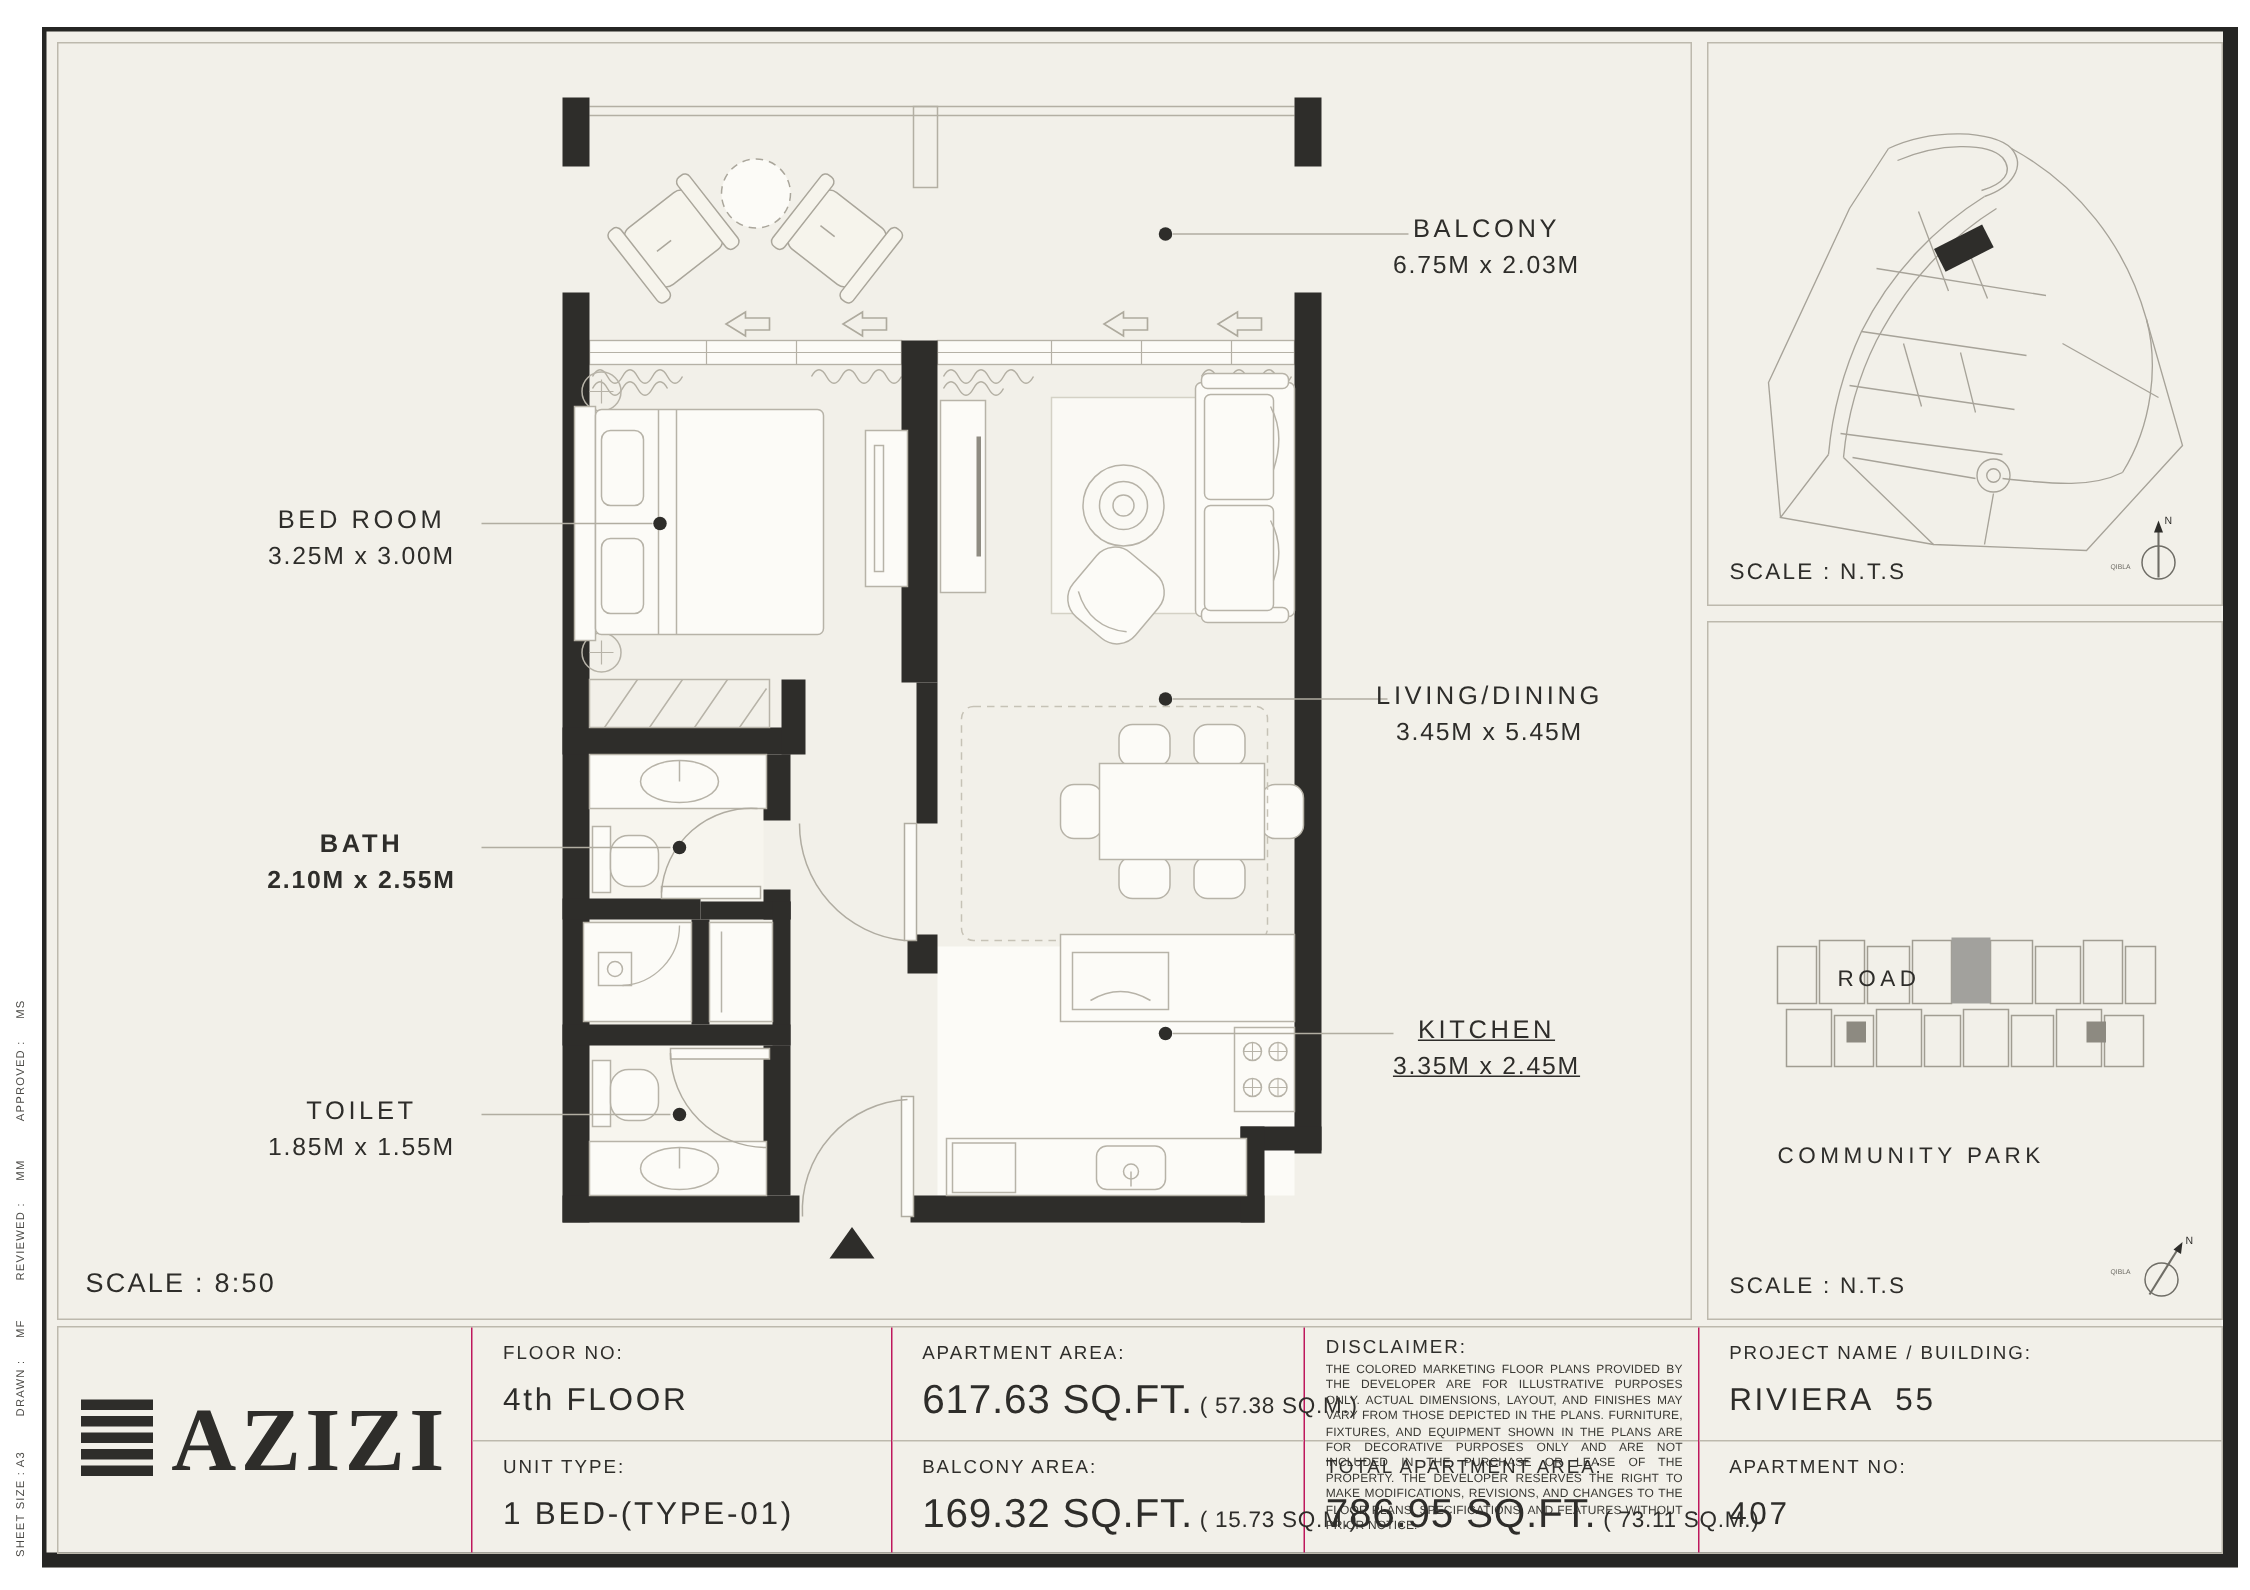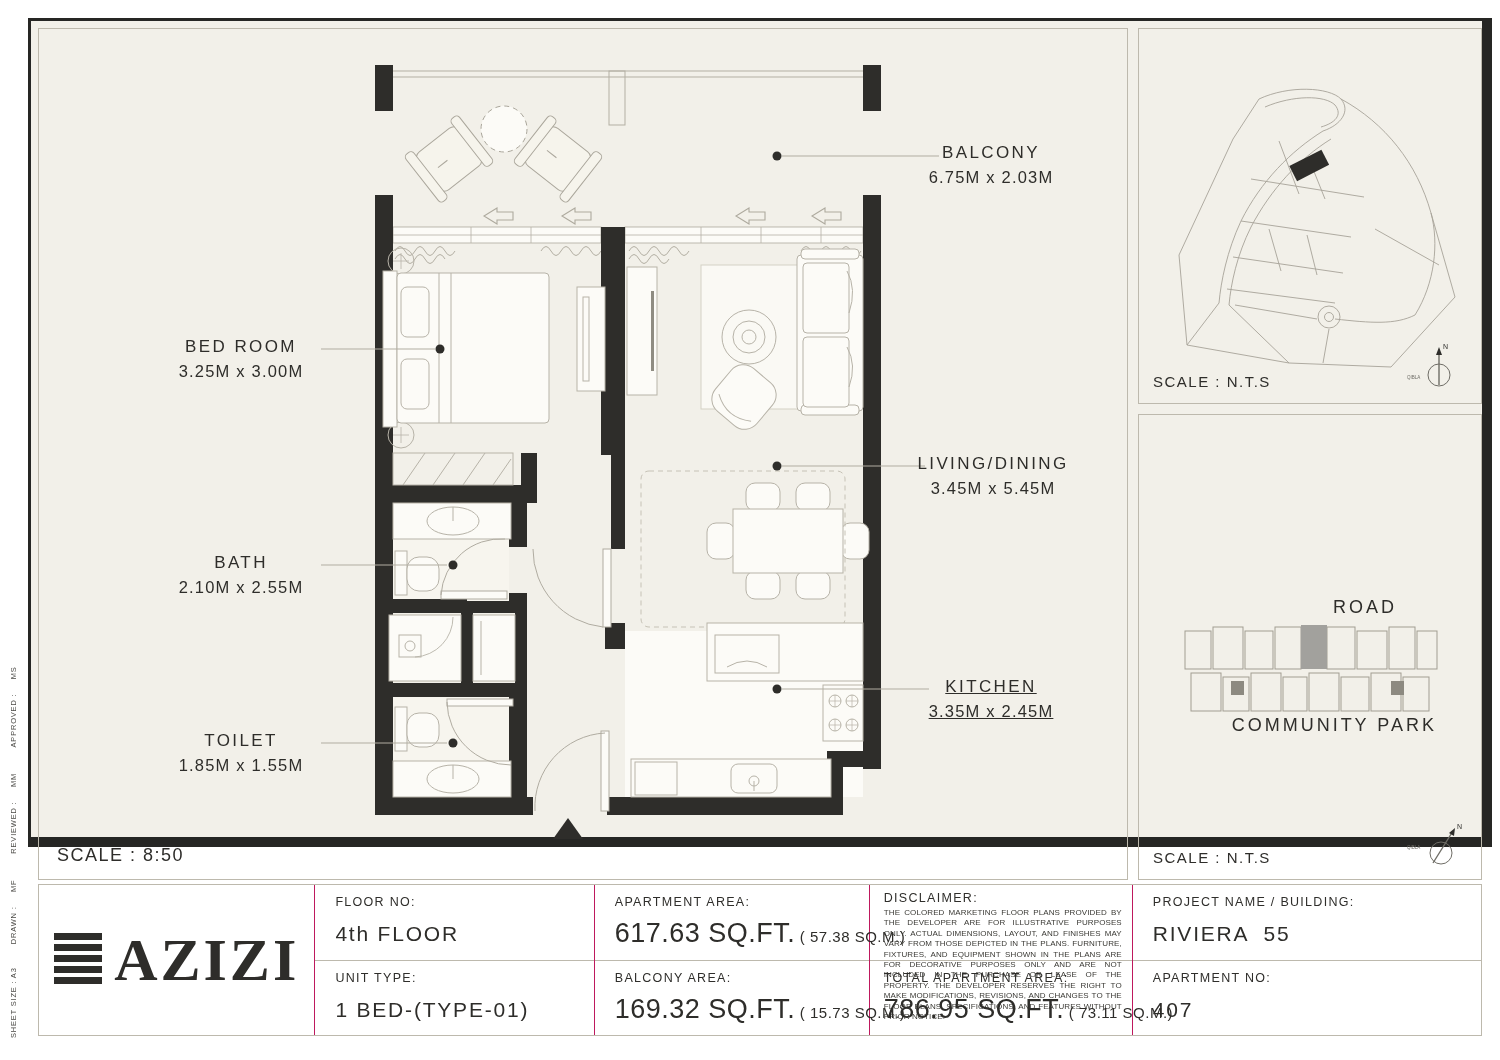--- a/index.html
+++ b/index.html
@@ -1,29 +1,29 @@
 <!DOCTYPE html>
 <html><head>
 <meta charset="utf-8">
 <style>
   html,body{margin:0;padding:0;background:#ffffff;}
   body{width:1500px;height:1060px;position:relative;font-family:"Liberation Sans",sans-serif;color:#2e2d2a;-webkit-font-smoothing:antialiased;}
-  .sheet{position:absolute;left:28px;top:18px;width:1464px;height:829px;box-sizing:border-box;
+  .sheet{position:absolute;left:28px;top:18px;width:1464px;height:1027px;box-sizing:border-box;
          border:3px solid #262624;border-right-width:10px;border-bottom-width:10px;background:#f2f0e9;}
   .sheet-inner{position:absolute;inset:0;}
   .panel{position:absolute;border:1px solid #bdb9ad;box-sizing:border-box;}
   .vmeta{position:absolute;left:9px;top:1038px;transform:rotate(-90deg);transform-origin:0 0;
          font-size:7.5px;letter-spacing:.8px;color:#4a4945;white-space:pre;}
   
   .room-label{position:absolute;text-align:center;line-height:1.45;}
   .room-label .rl-name{font-size:17px;letter-spacing:2.4px;}
   .room-label .rl-dims{font-size:16.5px;letter-spacing:1.2px;}
   .scale-label{position:absolute;font-size:18px;letter-spacing:1.5px;}
   .small-scale{position:absolute;font-size:15px;letter-spacing:1.5px;}
-  .map-caption{position:absolute;font-size:18px;letter-spacing:3px;text-align:right;}
+  .map-caption{position:absolute;font-size:15px;letter-spacing:3px;text-align:left;margin-top:47px;}
   
   .tblock{position:absolute;left:7px;top:863px;width:1444px;height:152px;border:1px solid #bdb9ad;box-sizing:border-box;display:flex;}
   .tcol{position:relative;border-right:1px solid #be185d;box-sizing:border-box;height:100%;}
   .tcol:last-child{border-right:none;}
   .tcell{position:relative;box-sizing:border-box;padding:10px 0 0 20px;height:75px;}
   .tcell.bottom{border-top:1px solid #bdb9ad;height:75px;}
   .tb-label{font-size:12.5px;letter-spacing:1.3px;color:#2f2e2b;}
   .tb-value{font-size:21px;letter-spacing:1.8px;margin-top:13px;white-space:pre;}
   .tb-area{margin-top:9px;white-space:nowrap;}
   .tb-area .big{font-size:27px;letter-spacing:.5px;}
@@ -266,21 +266,21 @@
       <div class="rl-dims">6.75M x 2.03M</div>
     </div>
     <div class="room-label" style="left:117px;top:306px;width:170px;">
       <div class="rl-name">BED ROOM</div>
       <div class="rl-dims">3.25M x 3.00M</div>
     </div>
     <div class="room-label" style="left:855px;top:423px;width:198px;">
       <div class="rl-name">LIVING/DINING</div>
       <div class="rl-dims">3.45M x 5.45M</div>
     </div>
-    <div class="room-label" style="left:127px;top:522px;width:150px;">
+    <div class="room-label" style="left:127px;top:522px;width:150px;font-weight:bold;">
       <div class="rl-name">BATH</div>
       <div class="rl-dims">2.10M x 2.55M</div>
     </div>
     <div class="room-label" style="left:862px;top:646px;width:180px;text-decoration:underline;">
       <div class="rl-name">KITCHEN</div>
       <div class="rl-dims">3.35M x 2.45M</div>
     </div>
     <div class="room-label" style="left:127px;top:700px;width:150px;">
       <div class="rl-name">TOILET</div>
       <div class="rl-dims">1.85M x 1.55M</div>

